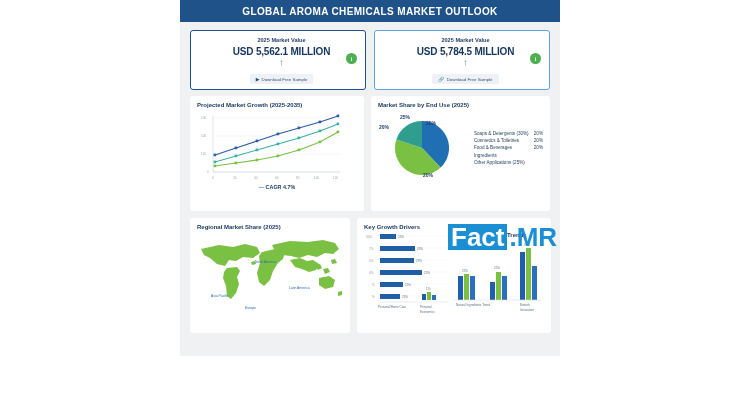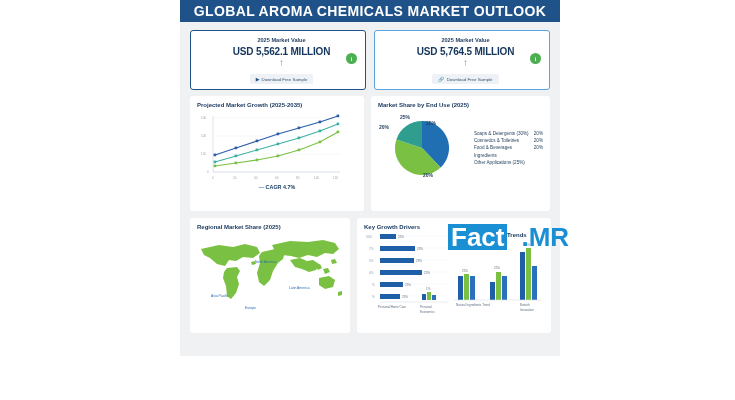--- a/index.html
+++ b/index.html
@@ -10,21 +10,21 @@
   .stage{position:relative;width:735px;height:400px;}
 
   
   .info{
     position:absolute;left:180px;top:0;width:380px;height:356px;
     background:#f0f1f3;
   }
   .info-header{
     height:22px;background:#1e5288;color:#fff;
     display:flex;align-items:center;justify-content:center;
-    font-size:14px;font-weight:bold;letter-spacing:.35px;
+    font-size:10px;font-weight:bold;letter-spacing:.35px;
   }
 
   
   .kpi-row{display:flex;gap:8px;padding:8px 10px 6px 10px;}
   .kpi{
     flex:1;background:#fff;border:1.4px solid #1e5288;border-radius:3px;
     padding:6px 4px 4px 11px;position:relative;text-align:center;
   }
   .kpi.alt{border-color:#5ba3dc;}
   .kpi-label{font-size:5.6px;color:#1e3a5f;font-weight:bold;margin-bottom:3px;}
@@ -75,21 +75,21 @@
   .bars-h{width:86px;position:relative;}
   .bars-v{flex:1;position:relative;}
   .bars-v-title{
     text-align:center;font-size:6px;font-weight:bold;color:#16365d;
     margin-bottom:2px;
   }
 
   
   .logo{
     position:absolute;left:448px;top:224px;display:flex;align-items:center;
-    font-size:26px;font-weight:bold;line-height:26px;gap:12px;
+    font-size:26px;font-weight:bold;line-height:26px;
   }
   .logo .fact{background:#1b8fd4;color:#fff;padding:0 3px;}
   .logo .mr{color:#1b8fd4;padding-left:2px;}
   svg{display:block;}
 </style>
 </head>
 <body>
 
 <div class="stage">
 
@@ -107,21 +107,21 @@
         <div class="kpi-arrow">↑</div>
         <div class="kpi-badge">i</div>
         <div class="kpi-btn">
           <span class="gl">▶</span>
           <span>Download Free Sample</span>
         </div>
       </div>
 
       <div class="kpi alt">
         <div class="kpi-label">2025 Market Value</div>
-        <div class="kpi-value">USD 5,764.5 MILLION</div>
+        <div class="kpi-value">USD 5,784.5 MILLION</div>
         <div class="kpi-arrow">↑</div>
         <div class="kpi-badge">i</div>
         <div class="kpi-btn">
           <span class="gl">🔗</span>
           <span>Download Free Sample</span>
         </div>
       </div>
 
     </div>
 

